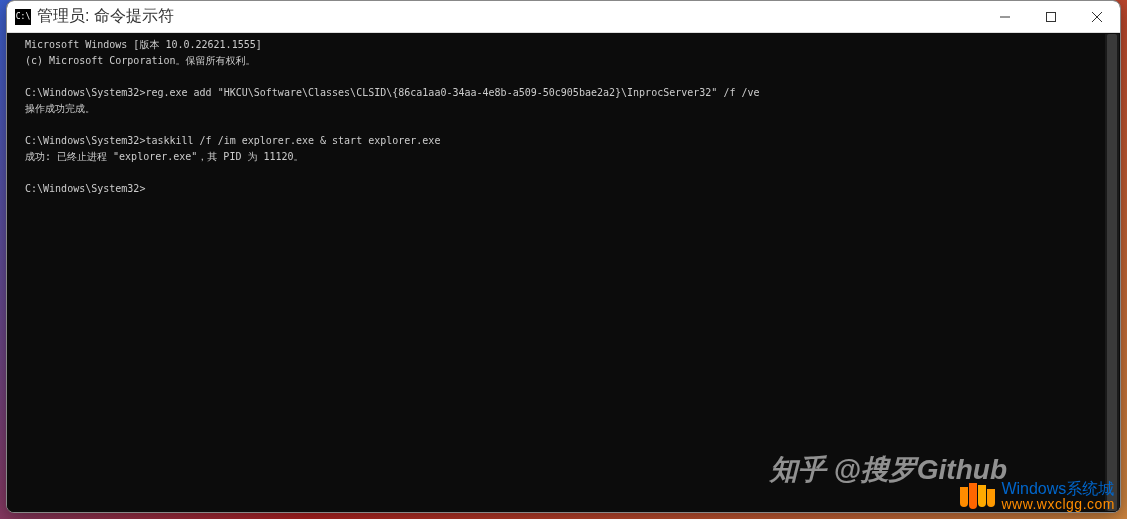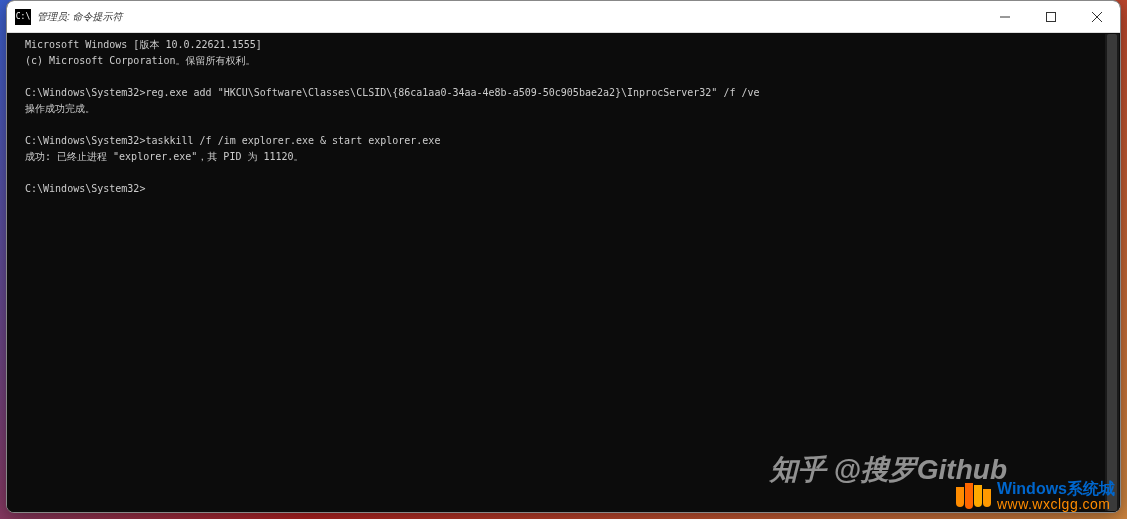--- a/index.html
+++ b/index.html
@@ -40,24 +40,23 @@
     background: #000;
     color: #fff;
     font-size: 8px;
     display: flex;
     align-items: center;
     justify-content: center;
     margin-right: 6px;
     font-family: monospace;
   }
   .title-text {
-    font-size: 10px;
+    font-size: 16px;
     color: #333;
     flex: 1;
-    font-style: italic;
   }
   .win-controls {
     display: flex;
     height: 100%;
   }
   .win-btn {
     width: 46px;
     height: 100%;
     display: flex;
     align-items: center;
@@ -123,21 +122,21 @@
   .site-logo span {
     width: 8px;
     height: 24px;
     border-radius: 0 0 4px 4px;
   }
   .site-logo span:nth-child(1){ background:#ff8c00; height:20px; margin-top:4px;}
   .site-logo span:nth-child(2){ background:#ff6600; height:26px;}
   .site-logo span:nth-child(3){ background:#ffaa00; height:22px; margin-top:2px;}
   .site-logo span:nth-child(4){ background:#ff9900; height:18px; margin-top:6px;}
   .site-text { display:flex; flex-direction:column; line-height:1; }
-  .site-name { font-size:16px; font-weight:700; color:#0066cc; }
+  .site-name { font-size:16px; font-weight:400; color:#0066cc; }
   .site-url { font-size:14px; color:#ff8c00; letter-spacing:.5px; }
 </style>
 </head>
 <body>
 
 <div class="window">
   <div class="titlebar">
     <div class="title-icon">C:\</div>
     <div class="title-text">管理员: 命令提示符</div>
     <div class="win-controls">

